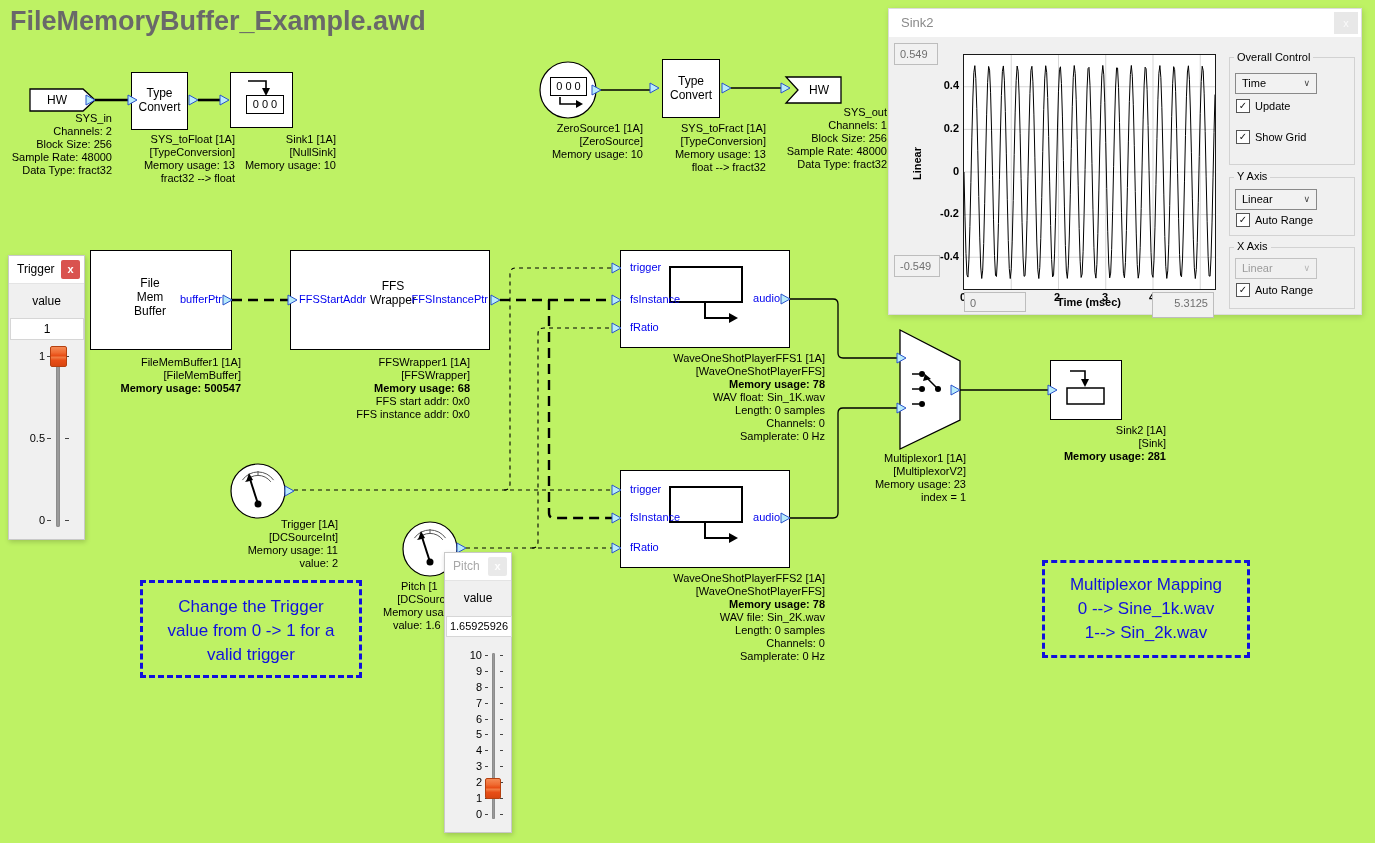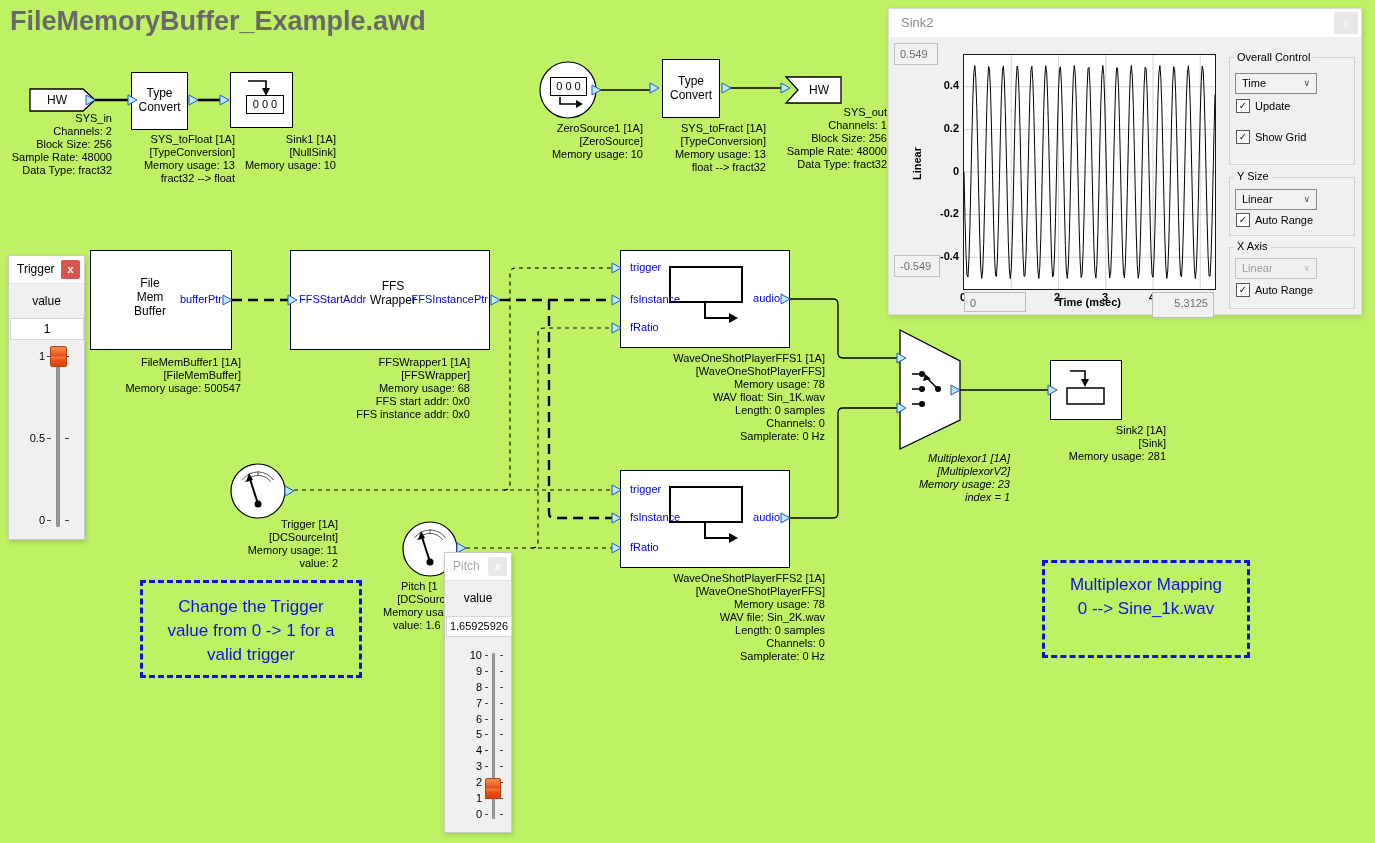--- a/index.html
+++ b/index.html
@@ -2,21 +2,21 @@
 <html><head>
 <meta charset="utf-8">
 <style>
   html,body { margin:0; padding:0; background:#f0f0f0; }
   #canvas { position:relative; width:1375px; height:843px; background:#bef264;
             font-family:"Liberation Sans", sans-serif; color:#000; overflow:hidden; }
   
   .blk { position:absolute; background:#fff; border:1px solid #000; box-sizing:border-box; z-index:1; }
   .blklbl { position:absolute; font-size:12px; line-height:14px; text-align:center; z-index:3; }
   .cap { position:absolute; font-size:11px; line-height:13px; text-align:right; z-index:3; }
-  .cap .b { font-weight:normal; }
+  .cap .b { font-weight:bold; }
   .plabel { position:absolute; color:#0000ee; font-size:11px; line-height:13px; z-index:3; white-space:nowrap; }
   .pr { text-align:right; }
   .zbox { position:absolute; background:#fff; border:1px solid #000; font-size:11px; text-align:center; z-index:3; box-sizing:border-box; }
   #wires { position:absolute; left:0; top:0; z-index:2; pointer-events:none; }
   
   .note { position:absolute; border:3px dashed #1111dd; color:#1111dd; font-size:17px; line-height:24px;
           text-align:center; z-index:4; box-sizing:border-box; }
   
   .panel { position:absolute; background:#f0f0f0; border:1px solid #c9c9c9; box-shadow:1px 2px 5px rgba(0,0,0,.18);
            z-index:10; box-sizing:border-box; }
@@ -299,21 +299,21 @@
     </div>
   <div class="cap" style="left:585px;top:572px;width:240px;">
       <div>WaveOneShotPlayerFFS2 [1A]</div>
       <div>[WaveOneShotPlayerFFS]</div>
       <div class="b">Memory usage: 78</div>
       <div>WAV file: Sin_2K.wav</div>
       <div>Length: 0 samples</div>
       <div>Channels: 0</div>
       <div>Samplerate: 0 Hz</div>
     </div>
-  <div class="cap" style="left:850px;top:452px;width:160px;font-style:italic;">
+  <div class="cap" style="left:806px;top:452px;width:160px;">
       <div>Multiplexor1 [1A]</div>
       <div>[MultiplexorV2]</div>
       <div>Memory usage: 23</div>
       <div>index = 1</div>
     </div>
   <div class="cap" style="left:1006px;top:424px;width:160px;">
       <div>Sink2 [1A]</div>
       <div>[Sink]</div>
       <div class="b">Memory usage: 281</div>
     </div>
@@ -329,20 +329,21 @@
   <div class="cap" style="left:393px;top:619px;width:60px;text-align:left;">value: 1.6</div>
 
   <div class="note" style="left:140px;top:580px;width:222px;height:98px;padding-top:12px;">
       <div>Change the Trigger</div>
       <div>value from 0 -&gt; 1 for a</div>
       <div>valid trigger</div>
     </div>
   <div class="note" style="left:1042px;top:560px;width:208px;height:98px;padding-top:10px;">
       <div>Multiplexor Mapping</div>
       <div>0 --&gt; Sine_1k.wav</div>
+      <div>1--&gt; Sin_2k.wav</div>
     </div>
 
   <div class="panel" style="left:8px;top:255px;width:77px;height:285px;">
     <div class="ptitle">
       <span class="t">Trigger</span>
       <span class="closebtn close-red">x</span>
     </div>
     <div class="fieldlbl" style="top:38px;">value</div>
     <div class="field" style="left:1px;top:62px;width:74px;height:22px;line-height:20px;">1</div>
     <div class="vtrack" style="left:47px;top:97px;width:4px;height:174px;"></div>
@@ -424,21 +425,21 @@
     <div class="cbrow" style="left:347px;top:90px;">
       <span class="box">✓</span>
       <span>Update</span>
     </div>
     <div class="cbrow" style="left:347px;top:121px;">
       <span class="box">✓</span>
       <span>Show Grid</span>
     </div>
 
     <div class="gbox" style="left:340px;top:168px;width:124px;height:57px;"></div>
-    <span class="glbl" style="left:345px;top:161px;">Y Size</span>
+    <span class="glbl" style="left:345px;top:161px;">Y Axis</span>
     <div class="dd" style="left:346px;top:180px;width:82px;">Linear</div>
     <div class="cbrow" style="left:347px;top:204px;">
       <span class="box">✓</span>
       <span>Auto Range</span>
     </div>
 
     <div class="gbox" style="left:340px;top:238px;width:124px;height:60px;"></div>
     <span class="glbl" style="left:345px;top:231px;">X Axis</span>
     <div class="dd disabled" style="left:346px;top:249px;width:82px;">Linear</div>
     <div class="cbrow" style="left:347px;top:274px;">

